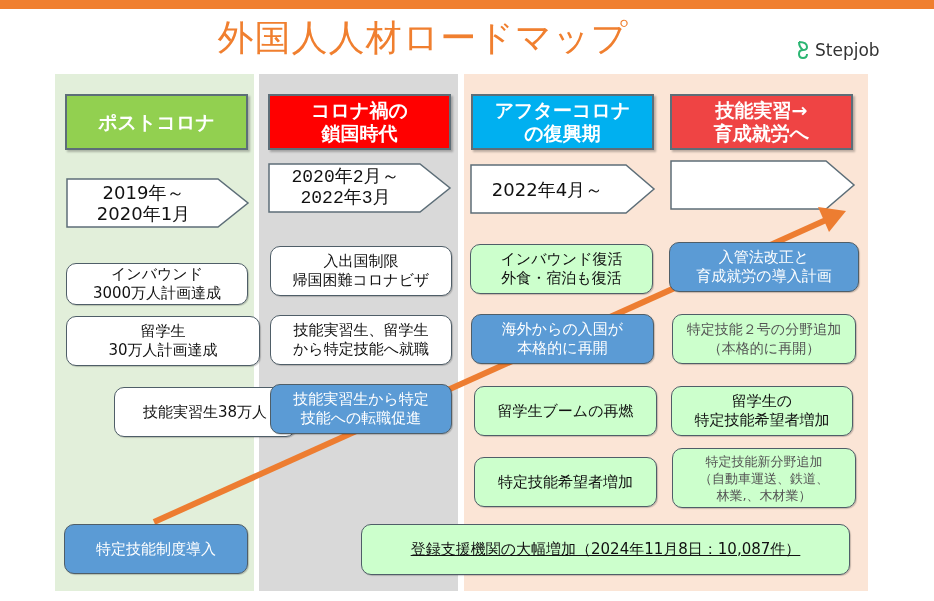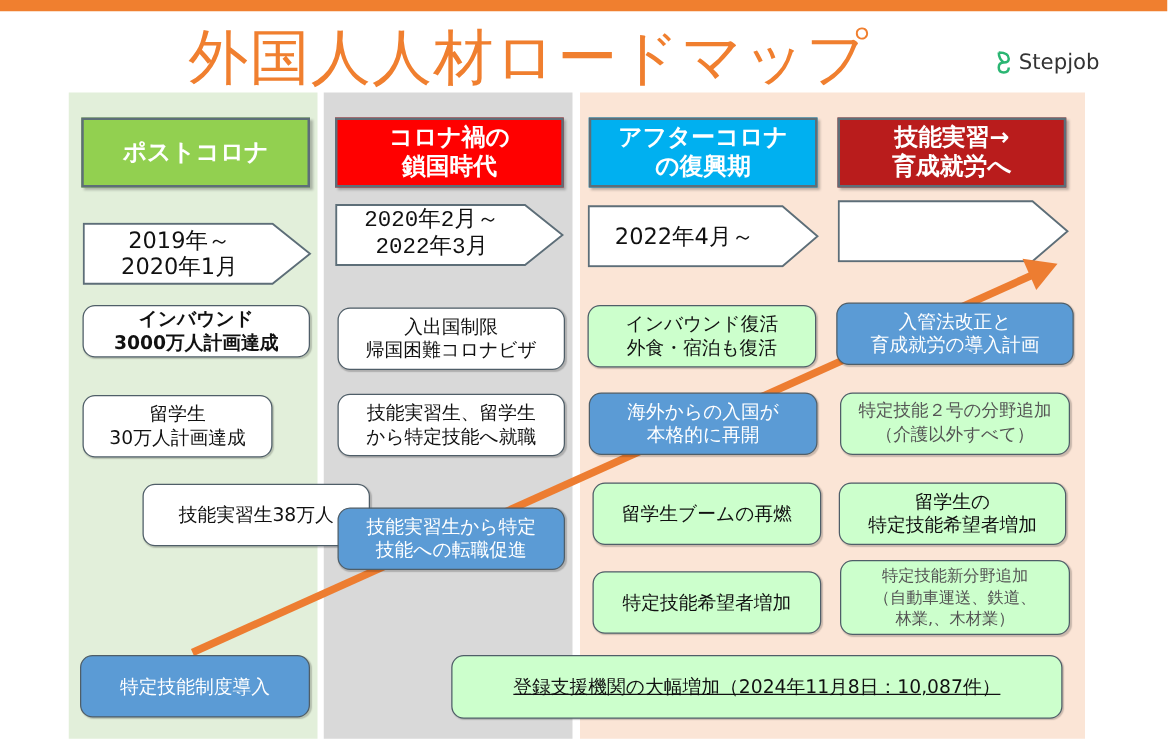--- a/index.html
+++ b/index.html
@@ -1,19 +1,19 @@
 <!DOCTYPE html>
 <html><head>
 <meta charset="utf-8">
 <style>
   html,body{margin:0;padding:0;}
   body{width:934px;height:601px;position:relative;background:#ffffff;overflow:hidden;
        font-family:"DejaVu Sans","Liberation Sans",sans-serif;color:#1a1a1a;}
   .topbar{position:absolute;left:0;top:0;width:934px;height:9px;}
-  .title{position:absolute;left:0;width:846px;top:14px;text-align:center;font-size:48px;letter-spacing:1px;}
+  .title{position:absolute;left:0;width:846px;top:14px;text-align:center;font-size:36px;letter-spacing:1px;}
   .logo{position:absolute;left:796px;top:40px;display:flex;align-items:center;gap:5px;font-size:17px;color:#333;}
   .panel{position:absolute;top:74px;height:517px;}
   .head{position:absolute;height:56px;top:94px;border:2px solid #5d6e78;color:#fff;font-weight:bold;
         font-size:19px;line-height:23px;display:flex;align-items:center;justify-content:center;text-align:center;
         box-shadow:2px 2px 2px rgba(0,0,0,0.25);box-sizing:border-box;}
   .date{position:absolute;top:163px;height:50px;}
   .date svg{position:absolute;left:0;top:0;}
   .date .txt{position:absolute;left:0;top:0;height:50px;display:flex;align-items:center;justify-content:center;
         text-align:center;font-size:18px;line-height:21px;font-weight:500;color:#111;}
   .box{position:absolute;border:1.5px solid #4f5e68;border-radius:10px;box-sizing:border-box;
@@ -45,21 +45,21 @@
     <span style="white-space:pre-line">ポストコロナ</span>
   </div>
 <div class="head" style="left:268px;width:183px;background:#ff0000">
     <span style="white-space:pre-line">コロナ禍の
 鎖国時代</span>
   </div>
 <div class="head" style="left:471px;width:183px;background:#00b0f0">
     <span style="white-space:pre-line">アフターコロナ
 の復興期</span>
   </div>
-<div class="head" style="left:670px;width:183px;background:#b91c1c">
+<div class="head" style="left:670px;width:183px;background:#ef4444">
     <span style="white-space:pre-line">技能実習→
 育成就労へ</span>
   </div>
 
 <div class="date" style="left:66px;width:184px;margin-top:15px;">
   <svg width="184" height="50">
       <polygon points="1,1 152,1 182,25 152,49 1,49" fill="#fff" stroke="#5d6e78" stroke-width="1.5"></polygon>
     </svg>
   <div class="txt" style="width:155px;white-space:pre-line">2019年～
 2020年1月</div>
@@ -81,44 +81,44 @@
   <svg width="186" height="50">
       <polygon points="1,1 156,1 184,25 156,49 1,49" fill="#fff" stroke="#5d6e78" stroke-width="1.5"></polygon>
     </svg>
 </div>
 
 <svg class="arrow" width="934" height="601">
   <line x1="154" y1="522" x2="826" y2="220" stroke="#ed7d31" stroke-width="6"></line>
   <polygon points="846,211 818,207 829,232" fill="#ed7d31"></polygon>
 </svg>
 
-<div class="box w" style="left:66px;top:244px;width:182px;height:42px;font-weight:bold;">
+<div class="box w" style="left:66px;top:263px;width:182px;height:42px;">
     <span style="white-space:pre-line">インバウンド
 3000万人計画達成</span>
   </div>
-<div class="box w" style="left:66px;top:316px;width:152px;height:50px;text-align:center;">
+<div class="box w" style="left:66px;top:316px;width:194px;height:50px;text-align:center;">
     <span style="white-space:pre-line">留学生
 30万人計画達成</span>
   </div>
 <div class="box w" style="left:66px;top:387px;width:182px;height:50px;margin-left:48px;">
     <span>技能実習生38万人</span>
   </div>
 <div class="box b" style="left:64px;top:524px;width:184px;height:50px;">
     <span>特定技能制度導入</span>
   </div>
 
 <div class="box w" style="left:270px;top:246px;width:182px;height:50px;">
     <span style="white-space:pre-line">入出国制限
 帰国困難コロナビザ</span>
   </div>
 <div class="box w" style="left:270px;top:315px;width:182px;height:50px;">
     <span style="white-space:pre-line">技能実習生、留学生
 から特定技能へ就職</span>
   </div>
-<div class="box b" style="left:270px;top:406px;width:182px;height:50px;">
+<div class="box b" style="left:270px;top:384px;width:182px;height:50px;">
     <span style="white-space:pre-line">技能実習生から特定
 技能への転職促進</span>
   </div>
 
 <div class="box g" style="left:470px;top:244px;width:183px;height:50px;">
     <span style="white-space:pre-line">インバウンド復活
 外食・宿泊も復活</span>
   </div>
 <div class="box b" style="left:471px;top:314px;width:183px;height:50px;">
     <span style="white-space:pre-line">海外からの入国が
@@ -130,21 +130,21 @@
 <div class="box g" style="left:474px;top:457px;width:183px;height:50px;">
     <span>特定技能希望者増加</span>
   </div>
 
 <div class="box b" style="left:669px;top:242px;width:190px;height:50px;">
     <span style="white-space:pre-line">入管法改正と
 育成就労の導入計画</span>
   </div>
 <div class="box gs" style="left:672px;top:314px;width:184px;height:50px;font-size:14px;">
     <span style="white-space:pre-line">特定技能２号の分野追加
-（介護以外すべて）</span>
+（本格的に再開）</span>
   </div>
 <div class="box g" style="left:671px;top:386px;width:182px;height:50px;">
     <span style="white-space:pre-line">留学生の
 特定技能希望者増加</span>
   </div>
 <div class="box gs" style="left:672px;top:448px;width:184px;height:60px;font-size:13px;line-height:17px;">
     <span style="white-space:pre-line">特定技能新分野追加
 （自動車運送、鉄道、
 林業,、木材業）</span>
   </div>

